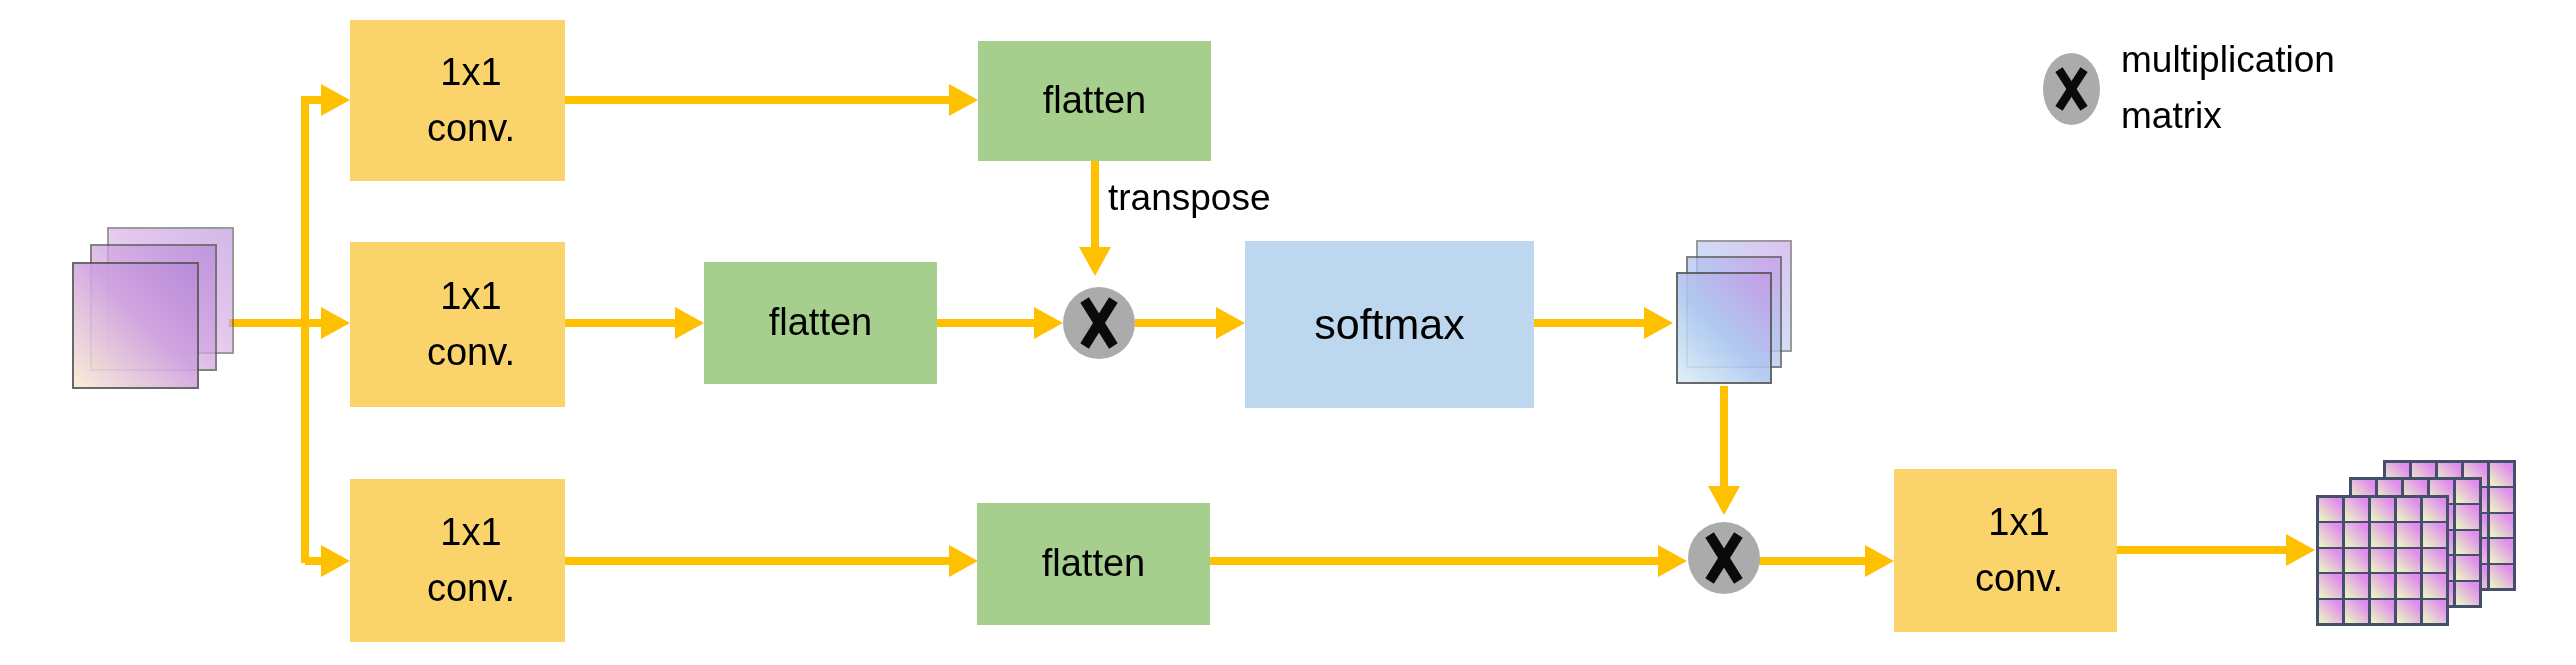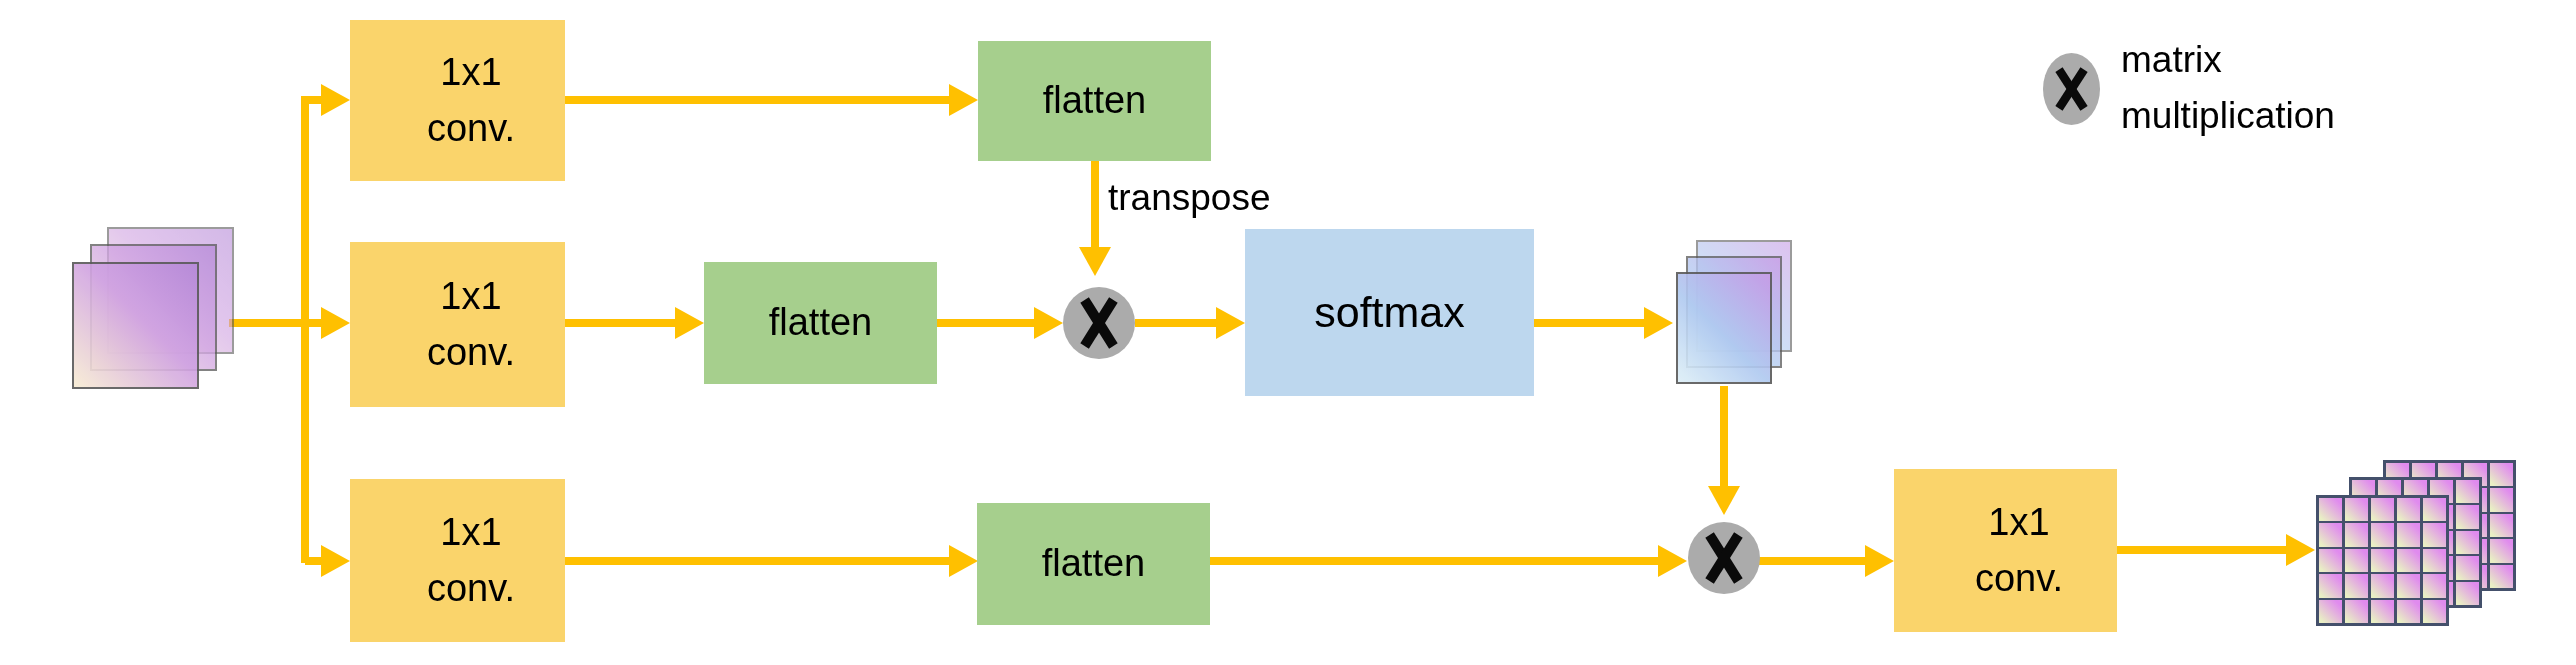--- a/index.html
+++ b/index.html
@@ -120,21 +120,21 @@
   </div>
   <div class="node flat" style="left:704px;top:262px;width:233px;height:122px;">
     <span>flatten</span>
   </div>
   <div class="node flat" style="left:977px;top:503px;width:233px;height:122px;">
     <span>flatten</span>
   </div>
 
   <div class="lbl" style="left:1108px;top:177px;font-size:37px;">transpose</div>
 
-  <div class="node softmax" style="left:1245px;top:229px;width:289px;height:167px;">
+  <div class="node softmax" style="left:1245px;top:241px;width:289px;height:167px;">
     <span>softmax</span>
   </div>
 
   <div class="op" style="left:1063px;top:287px;width:72px;height:72px;">
     <svg viewBox="0 0 100 100">
       <line x1="30" y1="18" x2="70" y2="82" stroke="var(--operator-glyph)" stroke-width="14"></line>
       <line x1="70" y1="18" x2="30" y2="82" stroke="var(--operator-glyph)" stroke-width="14"></line>
     </svg>
   </div>
   <div class="op" style="left:1688px;top:522px;width:72px;height:72px;">
@@ -150,22 +150,22 @@
     <div class="layer am-layer l3" style="left:1676px;top:272px;"></div>
   </div>
 
   <div class="op" style="left:2043px;top:53px;width:57px;height:72px;">
     <svg viewBox="0 0 100 100">
       <line x1="28" y1="16" x2="72" y2="84" stroke="var(--operator-glyph)" stroke-width="15"></line>
       <line x1="72" y1="16" x2="28" y2="84" stroke="var(--operator-glyph)" stroke-width="15"></line>
     </svg>
   </div>
   <div class="lbl" style="left:2121px;top:32px;font-size:37px;line-height:1.5;">
+    <div>multiplication</div>
     <div>matrix</div>
-    <div>multiplication</div>
   </div>
 
   <div>
     <div class="map-grid" style="left:2383px;top:460px;">
         <div class="cell"></div>
         <div class="cell"></div>
         <div class="cell"></div>
         <div class="cell"></div>
         <div class="cell"></div>
         <div class="cell"></div>

